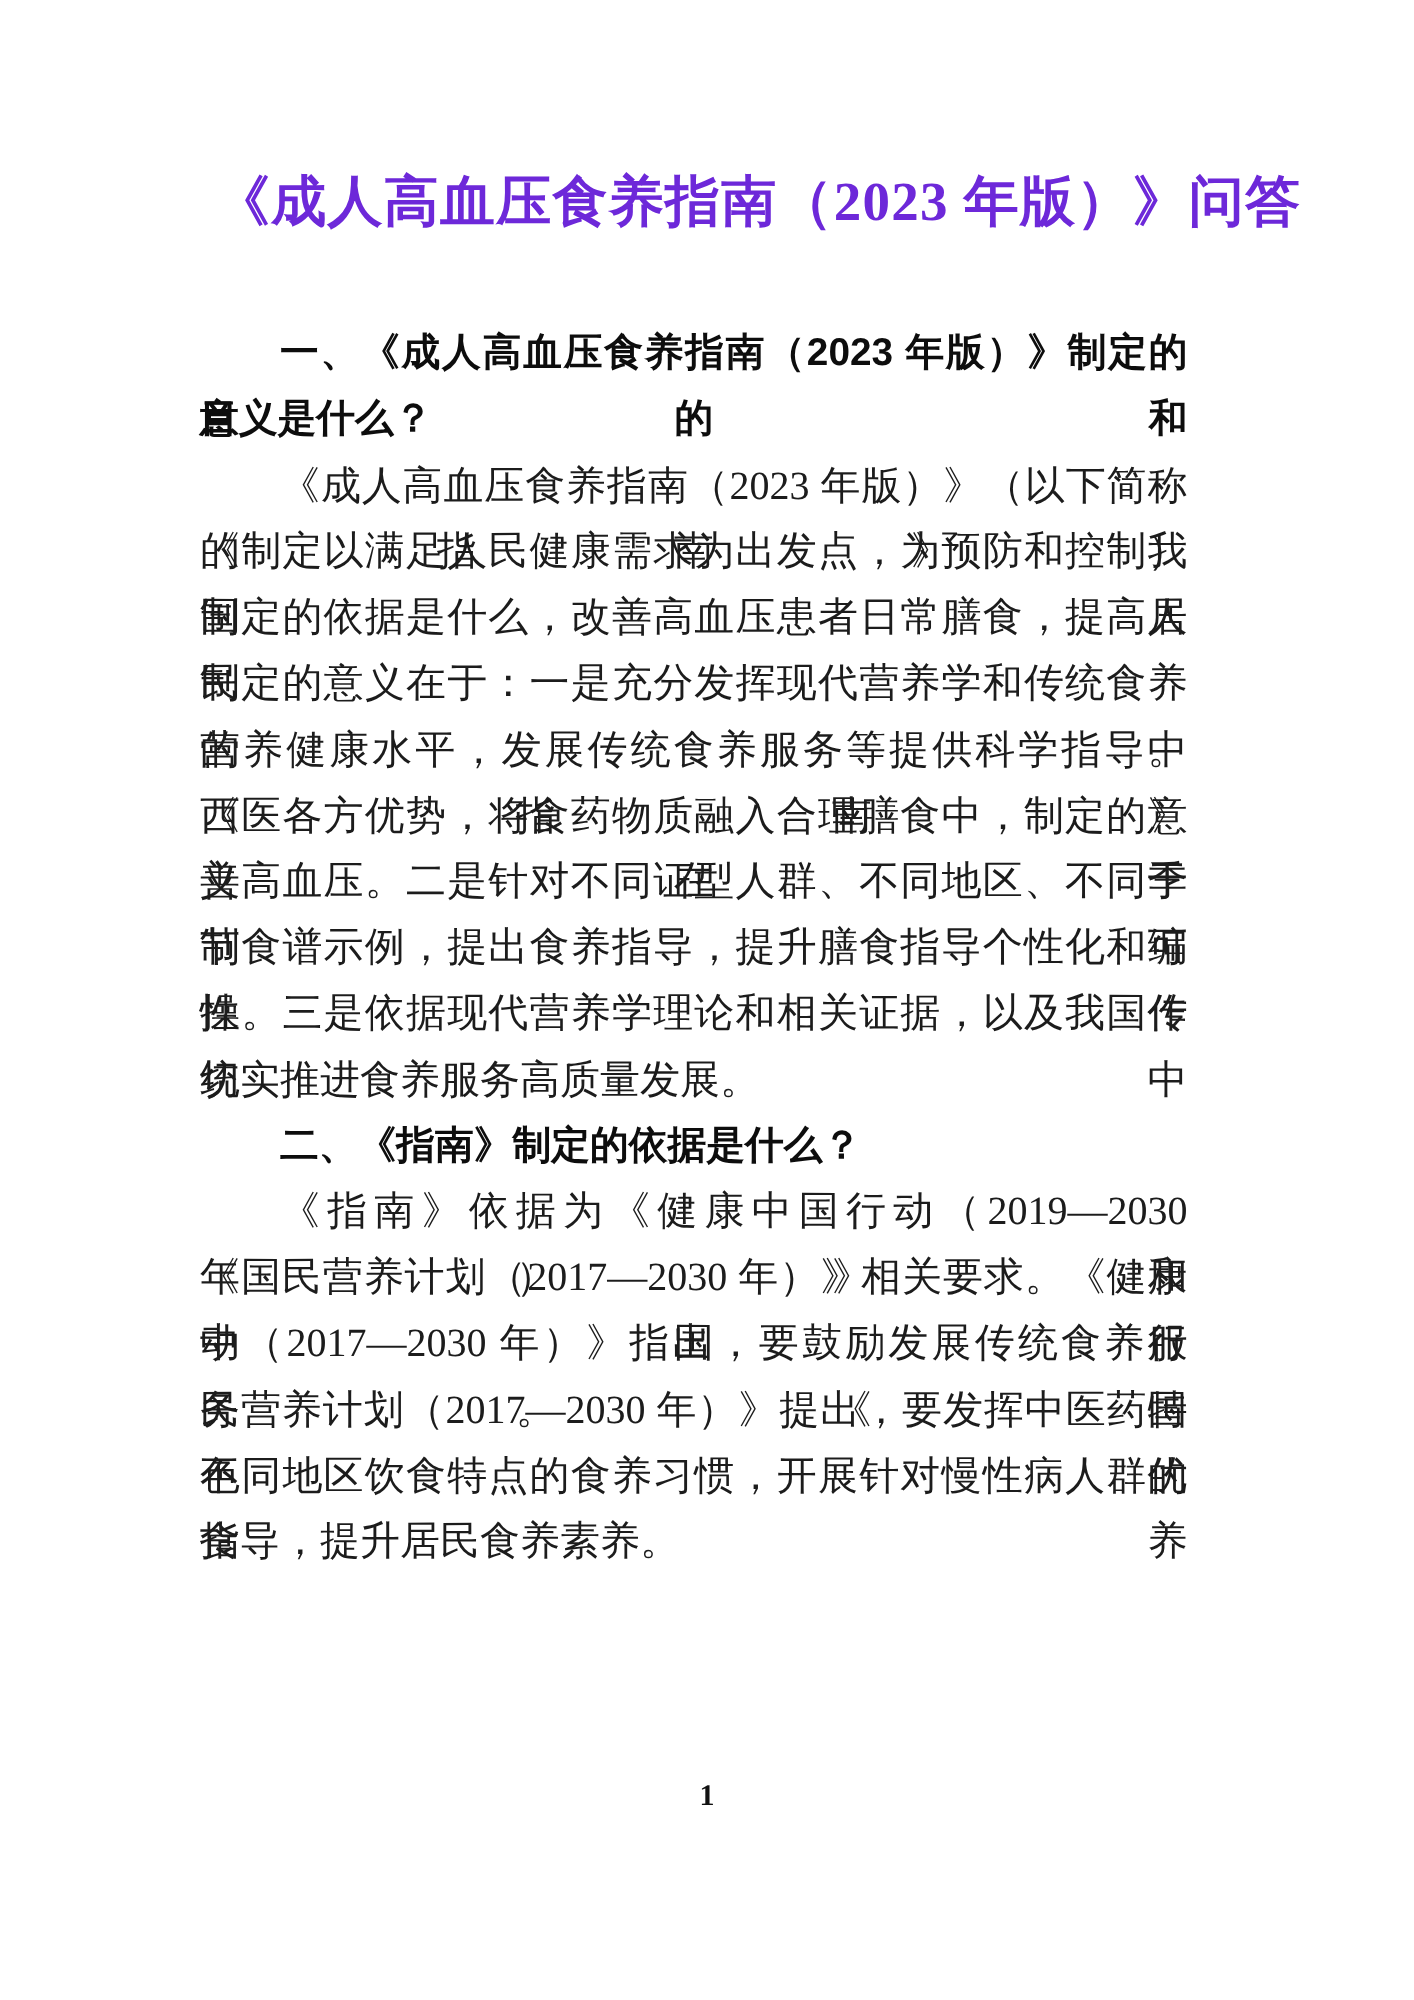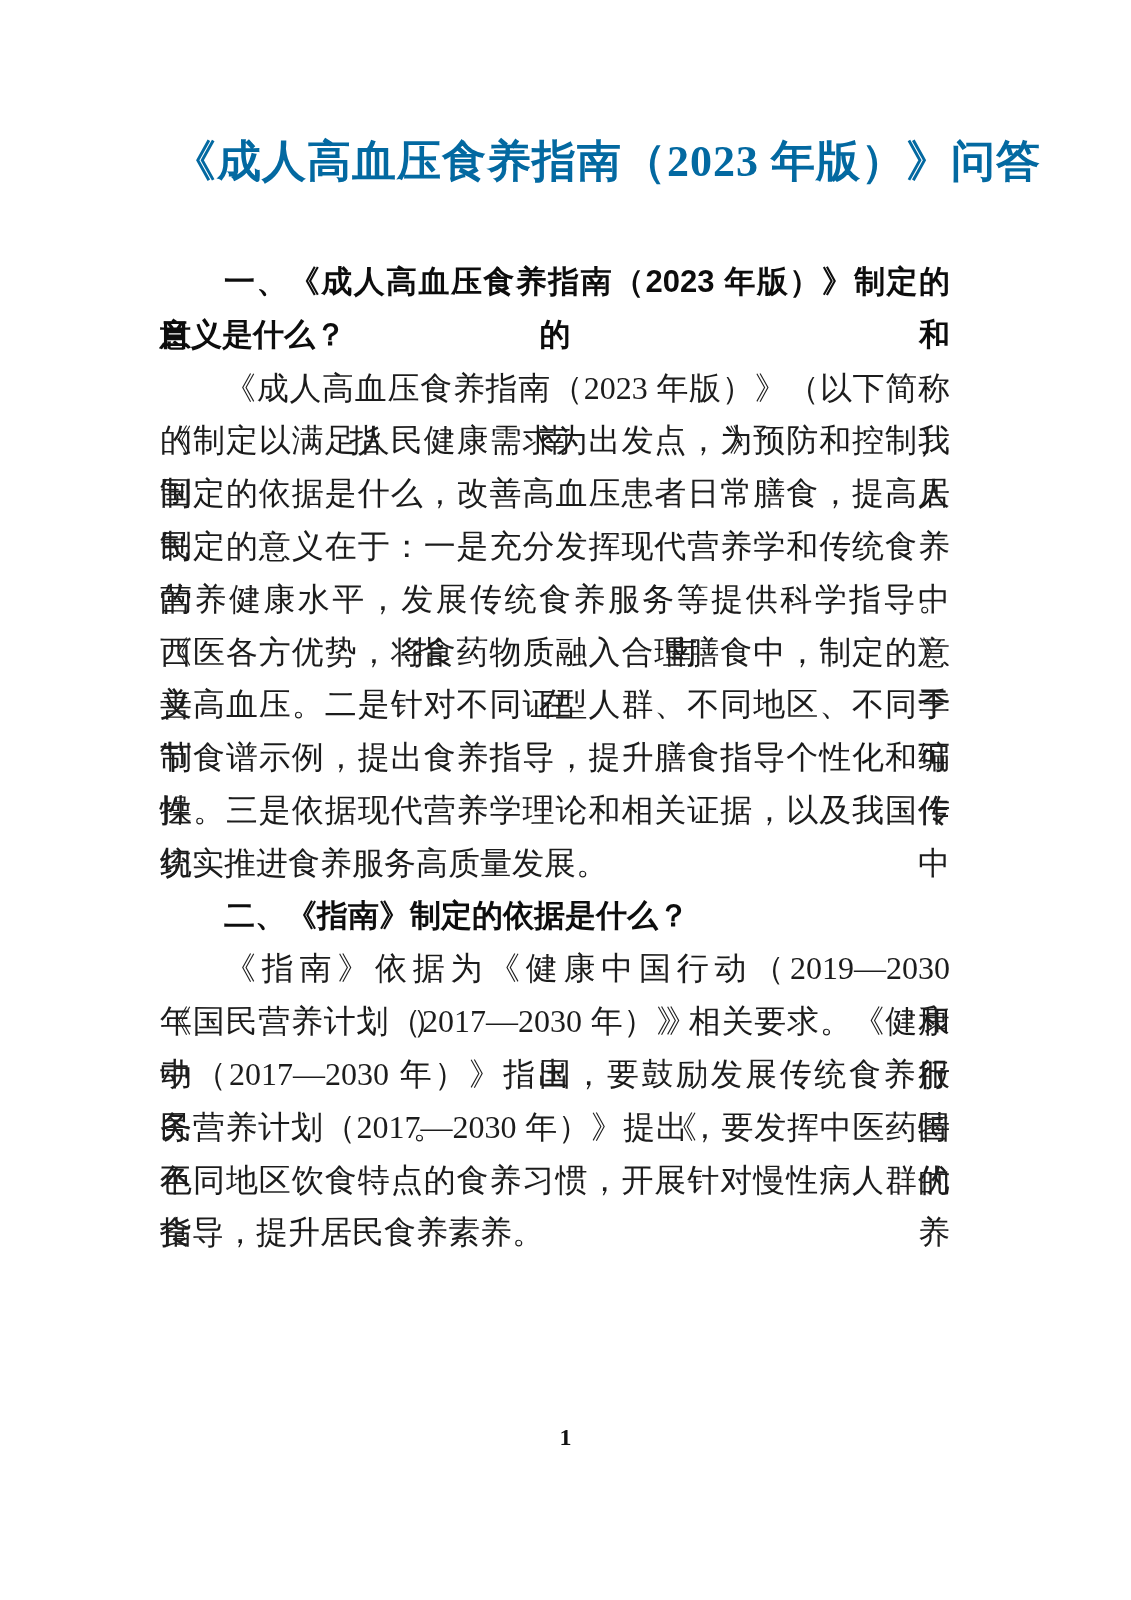--- a/index.html
+++ b/index.html
@@ -17,21 +17,21 @@
   .doc-title {
     position: absolute;
     left: 172px;
     top: 130px;
     width: 790px;
     text-align: center;
     font-family: "Liberation Serif", "DejaVu Serif", serif;
     font-weight: 700;
     font-size: 44px;
     line-height: 64px;
-    color: #0369a1;
+    color: #6d28d9;
     letter-spacing: 1px;
     white-space: nowrap;
   }
   .content {
     position: absolute;
     left: 160px;
     top: 256px;
     width: 790px;
   }
   .line {

